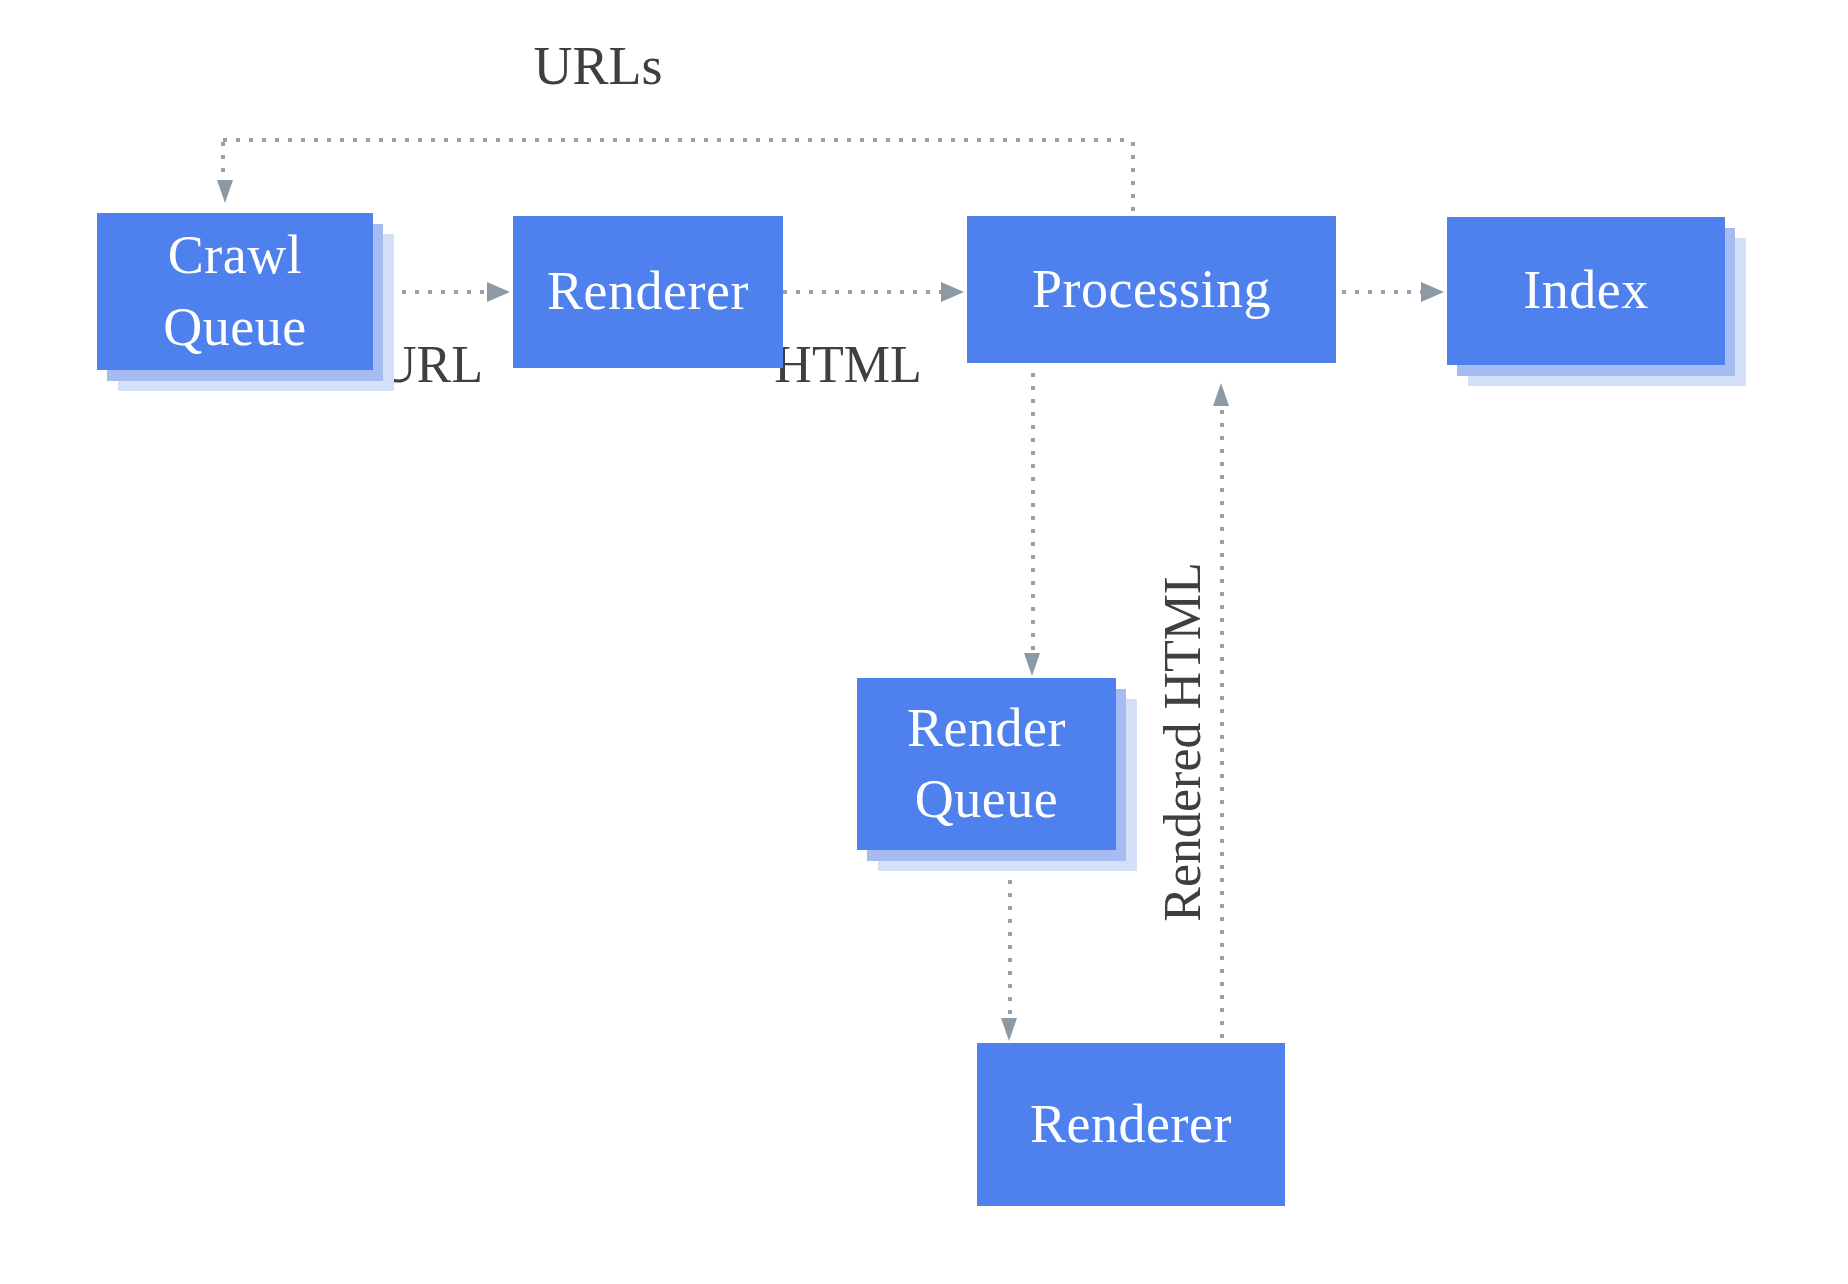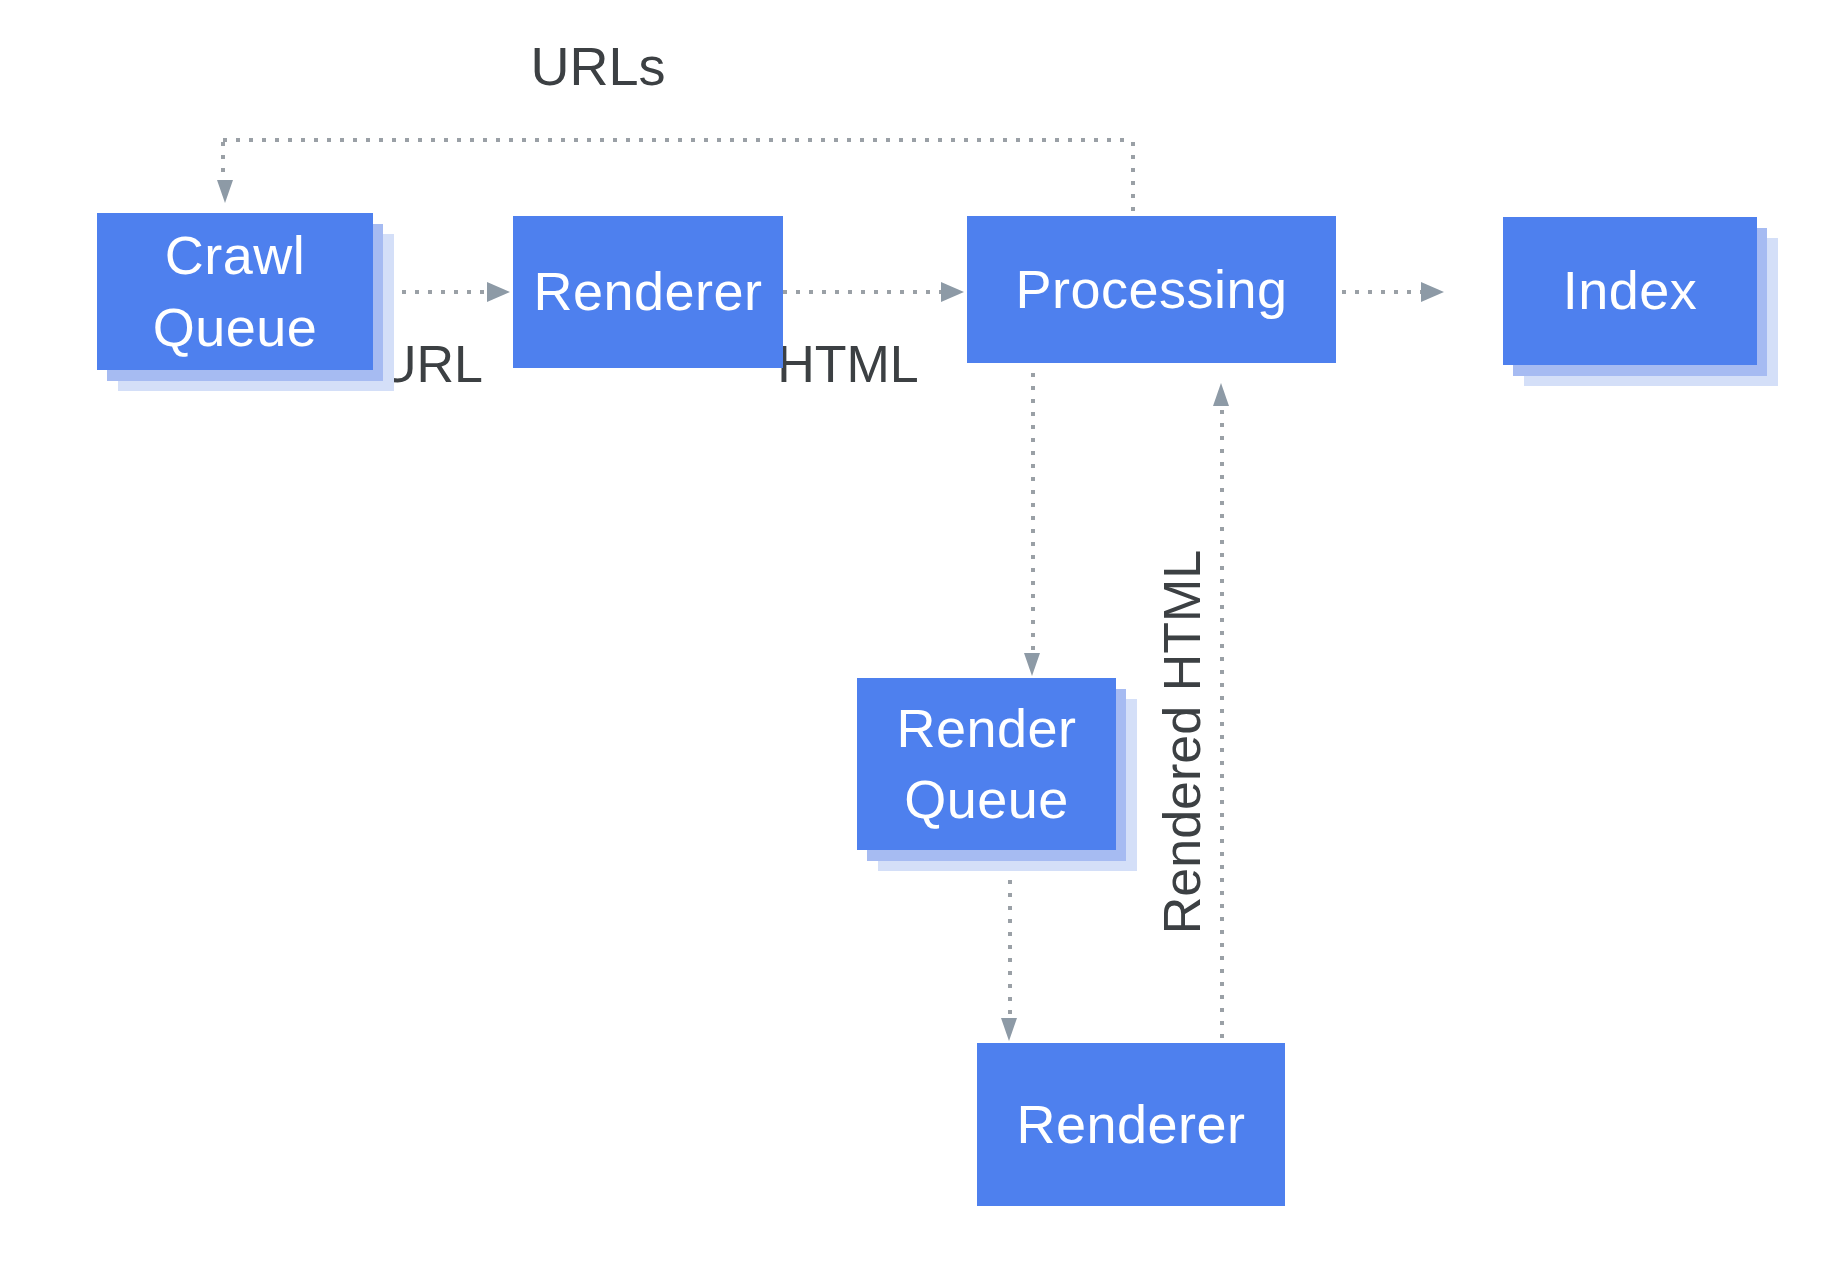--- a/index.html
+++ b/index.html
@@ -15,42 +15,42 @@
   html, body {
     margin: 0;
     padding: 0;
     background: var(--background);
   }
   .canvas {
     position: relative;
     width: 1848px;
     height: 1284px;
     background: var(--background);
-    font-family: Liberation Sans, sans-serif;
+    font-family: Liberation Serif, serif;
     overflow: hidden;
   }
   .node {
     position: absolute;
     background: var(--node-fill);
     color: var(--node-text);
     display: flex;
     align-items: center;
     justify-content: center;
     text-align: center;
     font-size: 54px;
     line-height: 1.32;
     letter-spacing: 0.5px;
   }
   .node.stacked {
     box-shadow: 10px 11px 0 var(--shadow-mid), 21px 21px 0 var(--shadow-light);
   }
   .node-crawl-queue  { left:  97px; top:  213px; width: 276px; height: 157px; }
   .node-crawler      { left: 513px; top:  216px; width: 270px; height: 152px; }
   .node-processing   { left: 967px; top:  216px; width: 369px; height: 147px; }
-  .node-index        { left: 1503px; top: 217px; width: 254px; height: 148px; }
+  .node-index        { left: 1447px; top: 217px; width: 278px; height: 148px; }
   .node-render-queue { left: 857px; top:  678px; width: 259px; height: 172px; }
   .node-renderer     { left: 977px; top: 1043px; width: 308px; height: 163px; }
 
   .hdots {
     position: absolute;
     height: 4px;
     background-image: repeating-linear-gradient(to right, var(--dot) 0 4px, transparent 4px 13px);
   }
   .vdots {
     position: absolute;

